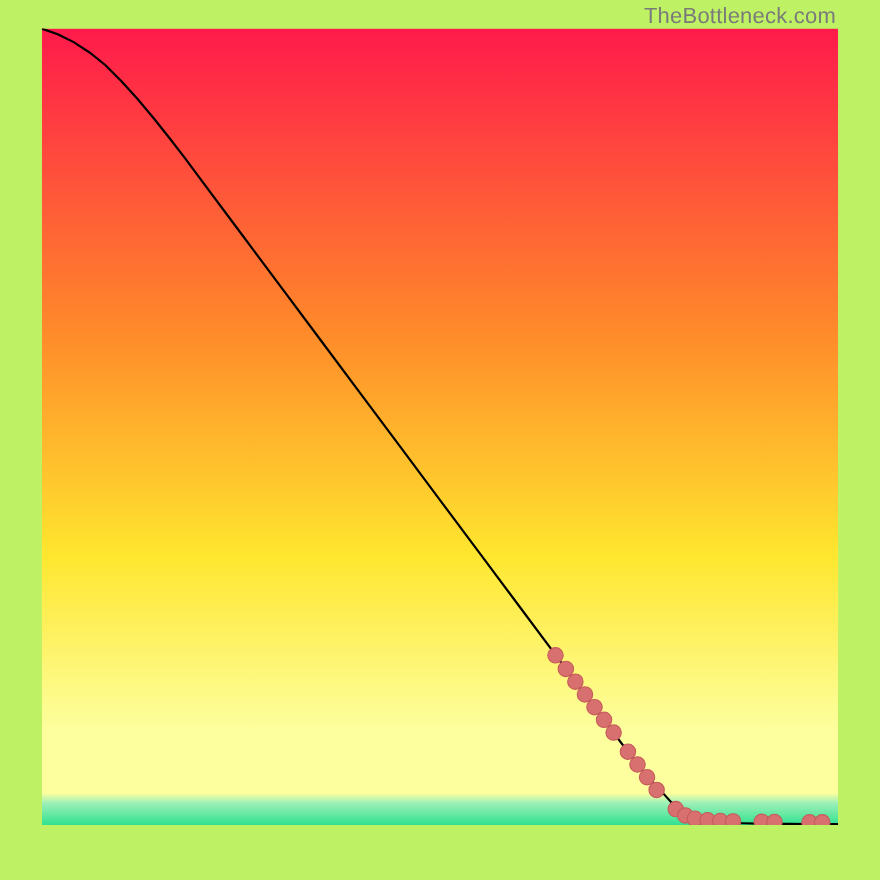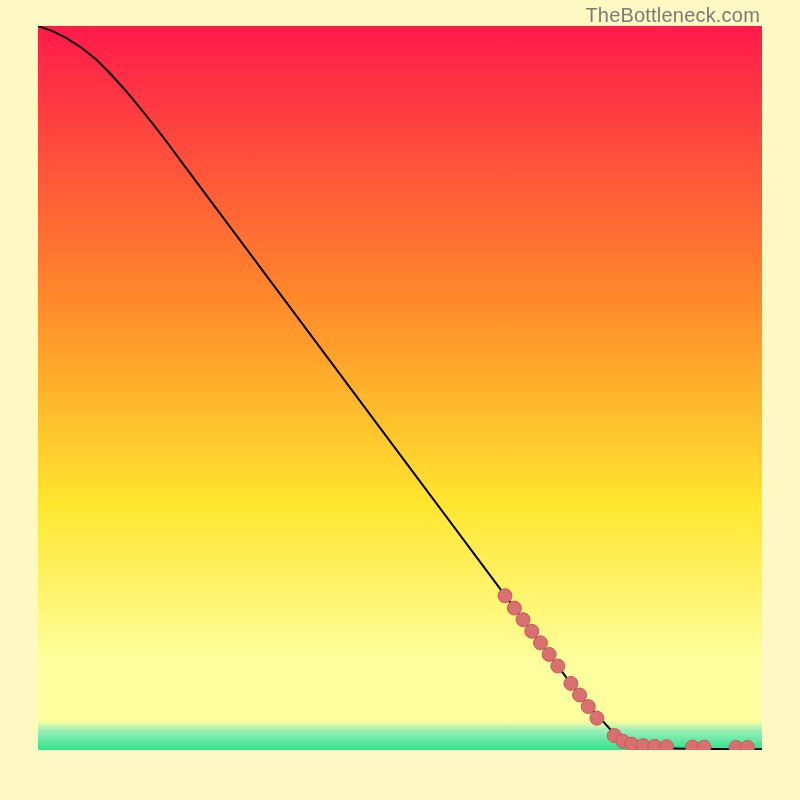--- a/index.html
+++ b/index.html
@@ -10,21 +10,21 @@
     background: #000;
     overflow: hidden;
     font-family: Arial, Helvetica, sans-serif;
   }
   .frame {
     position: absolute;
     left: 0;
     top: 0;
     width: 800px;
     height: 800px;
-    background: #fef9c3;
+    background: #bef264;
   }
   .plot-wrap {
     position: absolute;
     left: 38px;
     top: 26px;
     width: 724px;
     height: 724px;
   }
   .watermark {
     position: absolute;

